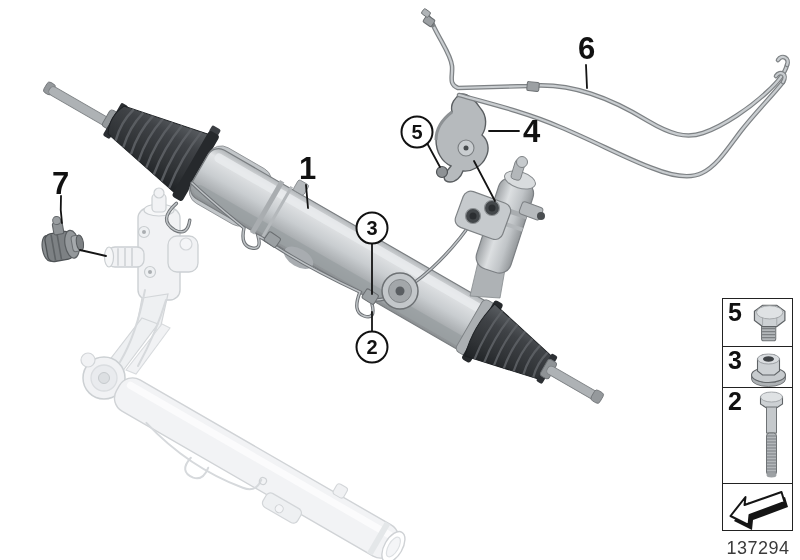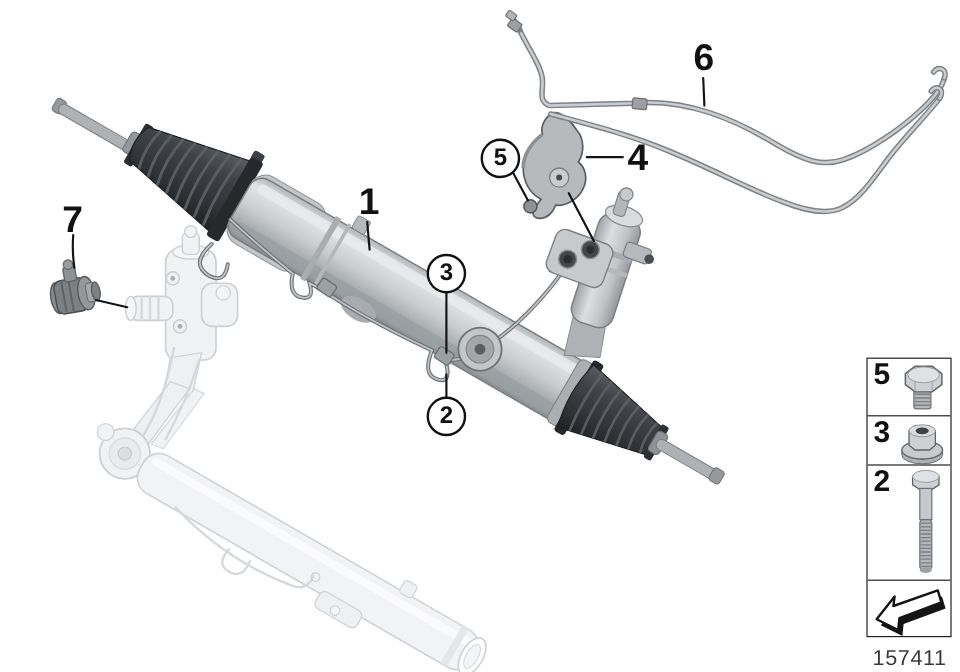--- a/index.html
+++ b/index.html
@@ -250,14 +250,14 @@
       </svg>
     </div>
     <div class="cell" style="height:47px">
       <svg viewBox="0 0 68 46">
         <polygon points="10.5,37 25.5,18 24.5,26 61.5,13 64.5,23 29.5,36 28.5,46" fill="#151515"></polygon>
         <polygon points="7,32 22,13 21,21 58,8 61,18 26,31 25,41" fill="#ffffff" stroke="#151515" stroke-width="2" stroke-linejoin="round"></polygon>
       </svg>
     </div>
   </div>
 
-  <div class="diagram-number">157411</div>
+  <div class="diagram-number">137294</div>
 </div>
 
 </body></html>

